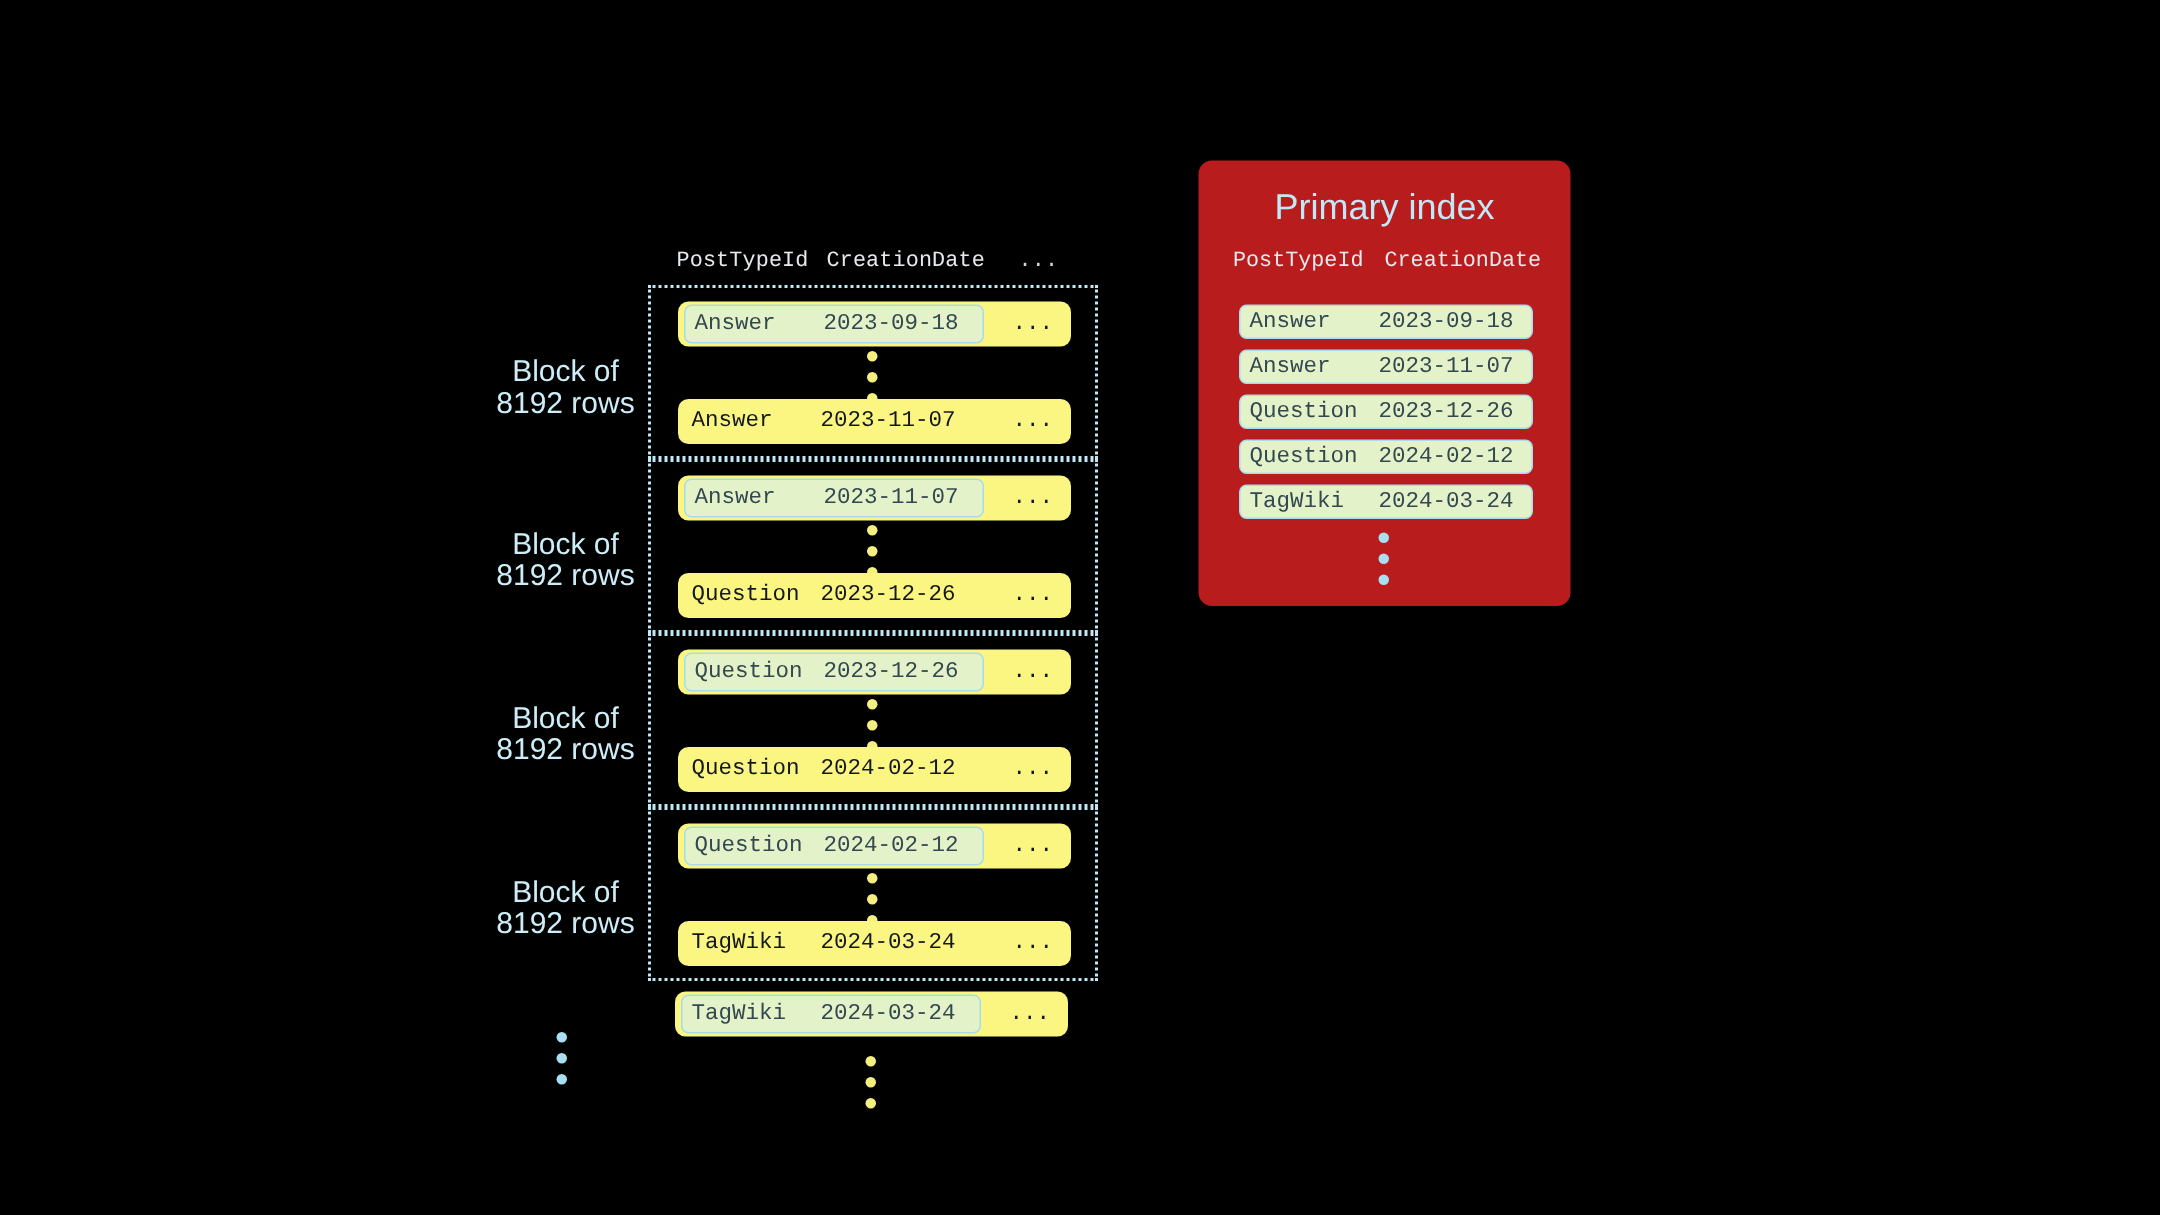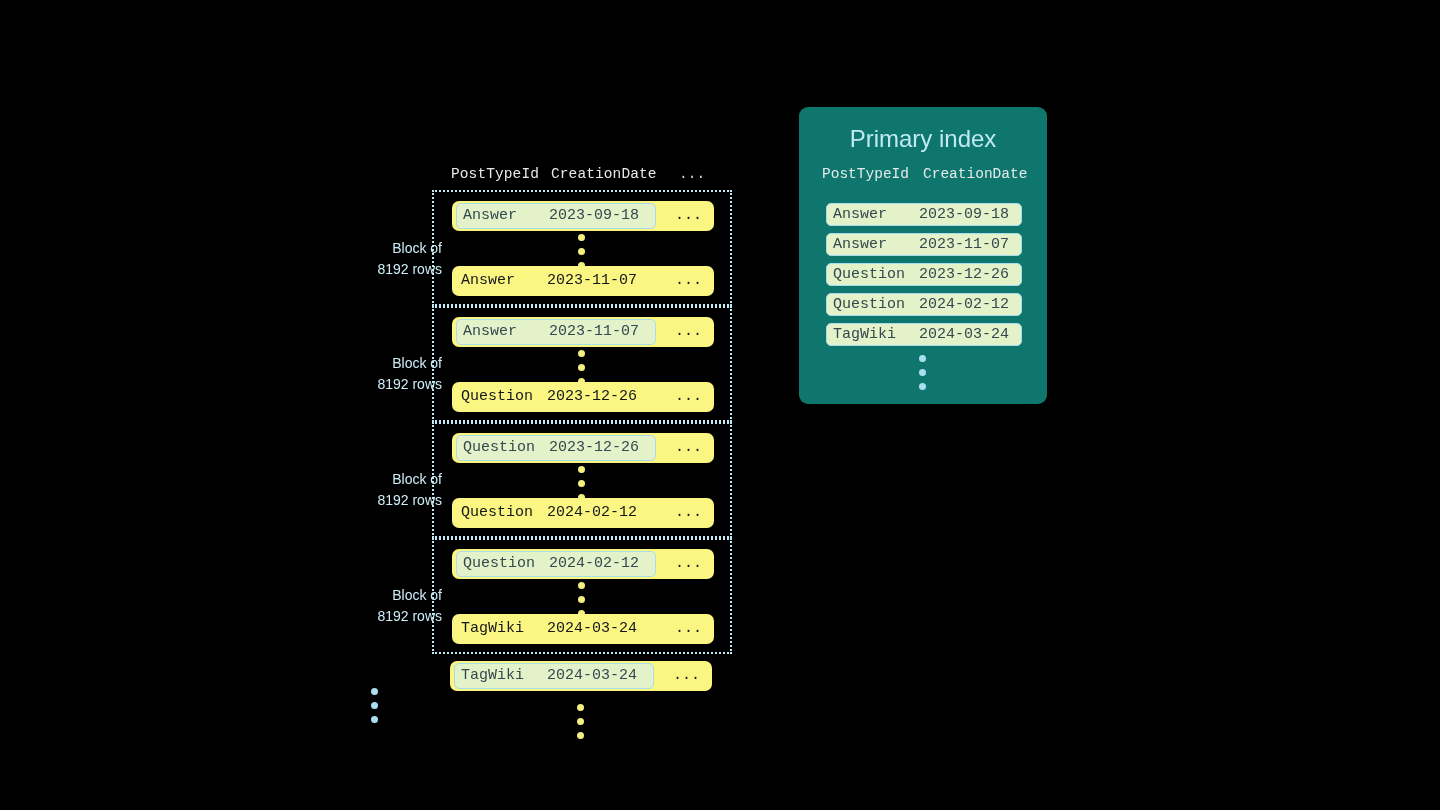--- a/index.html
+++ b/index.html
@@ -61,22 +61,22 @@
     position: absolute;
     left: 432px;
     width: 300px;
     border: 2px dotted #bfe9f5;
     box-sizing: border-box;
   }
 
   .block-label {
     position: absolute;
     width: 130px;
-    text-align: right;
-    font-size: 14px;
+    text-align: center;
+    font-size: 20px;
     line-height: 21px;
     color: #cdeef8;
     font-family: "Liberation Sans", sans-serif;
   }
 
   
   .row {
     position: absolute;
     left: 18px;
     width: 262px;
@@ -134,21 +134,21 @@
 
   .vdots.blue i { background: #aadff2; }
 
   
   #primary-index-panel {
     position: absolute;
     left: 799px;
     top: 107px;
     width: 248px;
     height: 297px;
-    background: #0f766e;
+    background: #b91c1c;
     border-radius: 9px;
   }
   #primary-index-title {
     position: absolute;
     left: 0;
     top: 18px;
     width: 248px;
     text-align: center;
     font-size: 24px;
     color: #bfe9f7;

